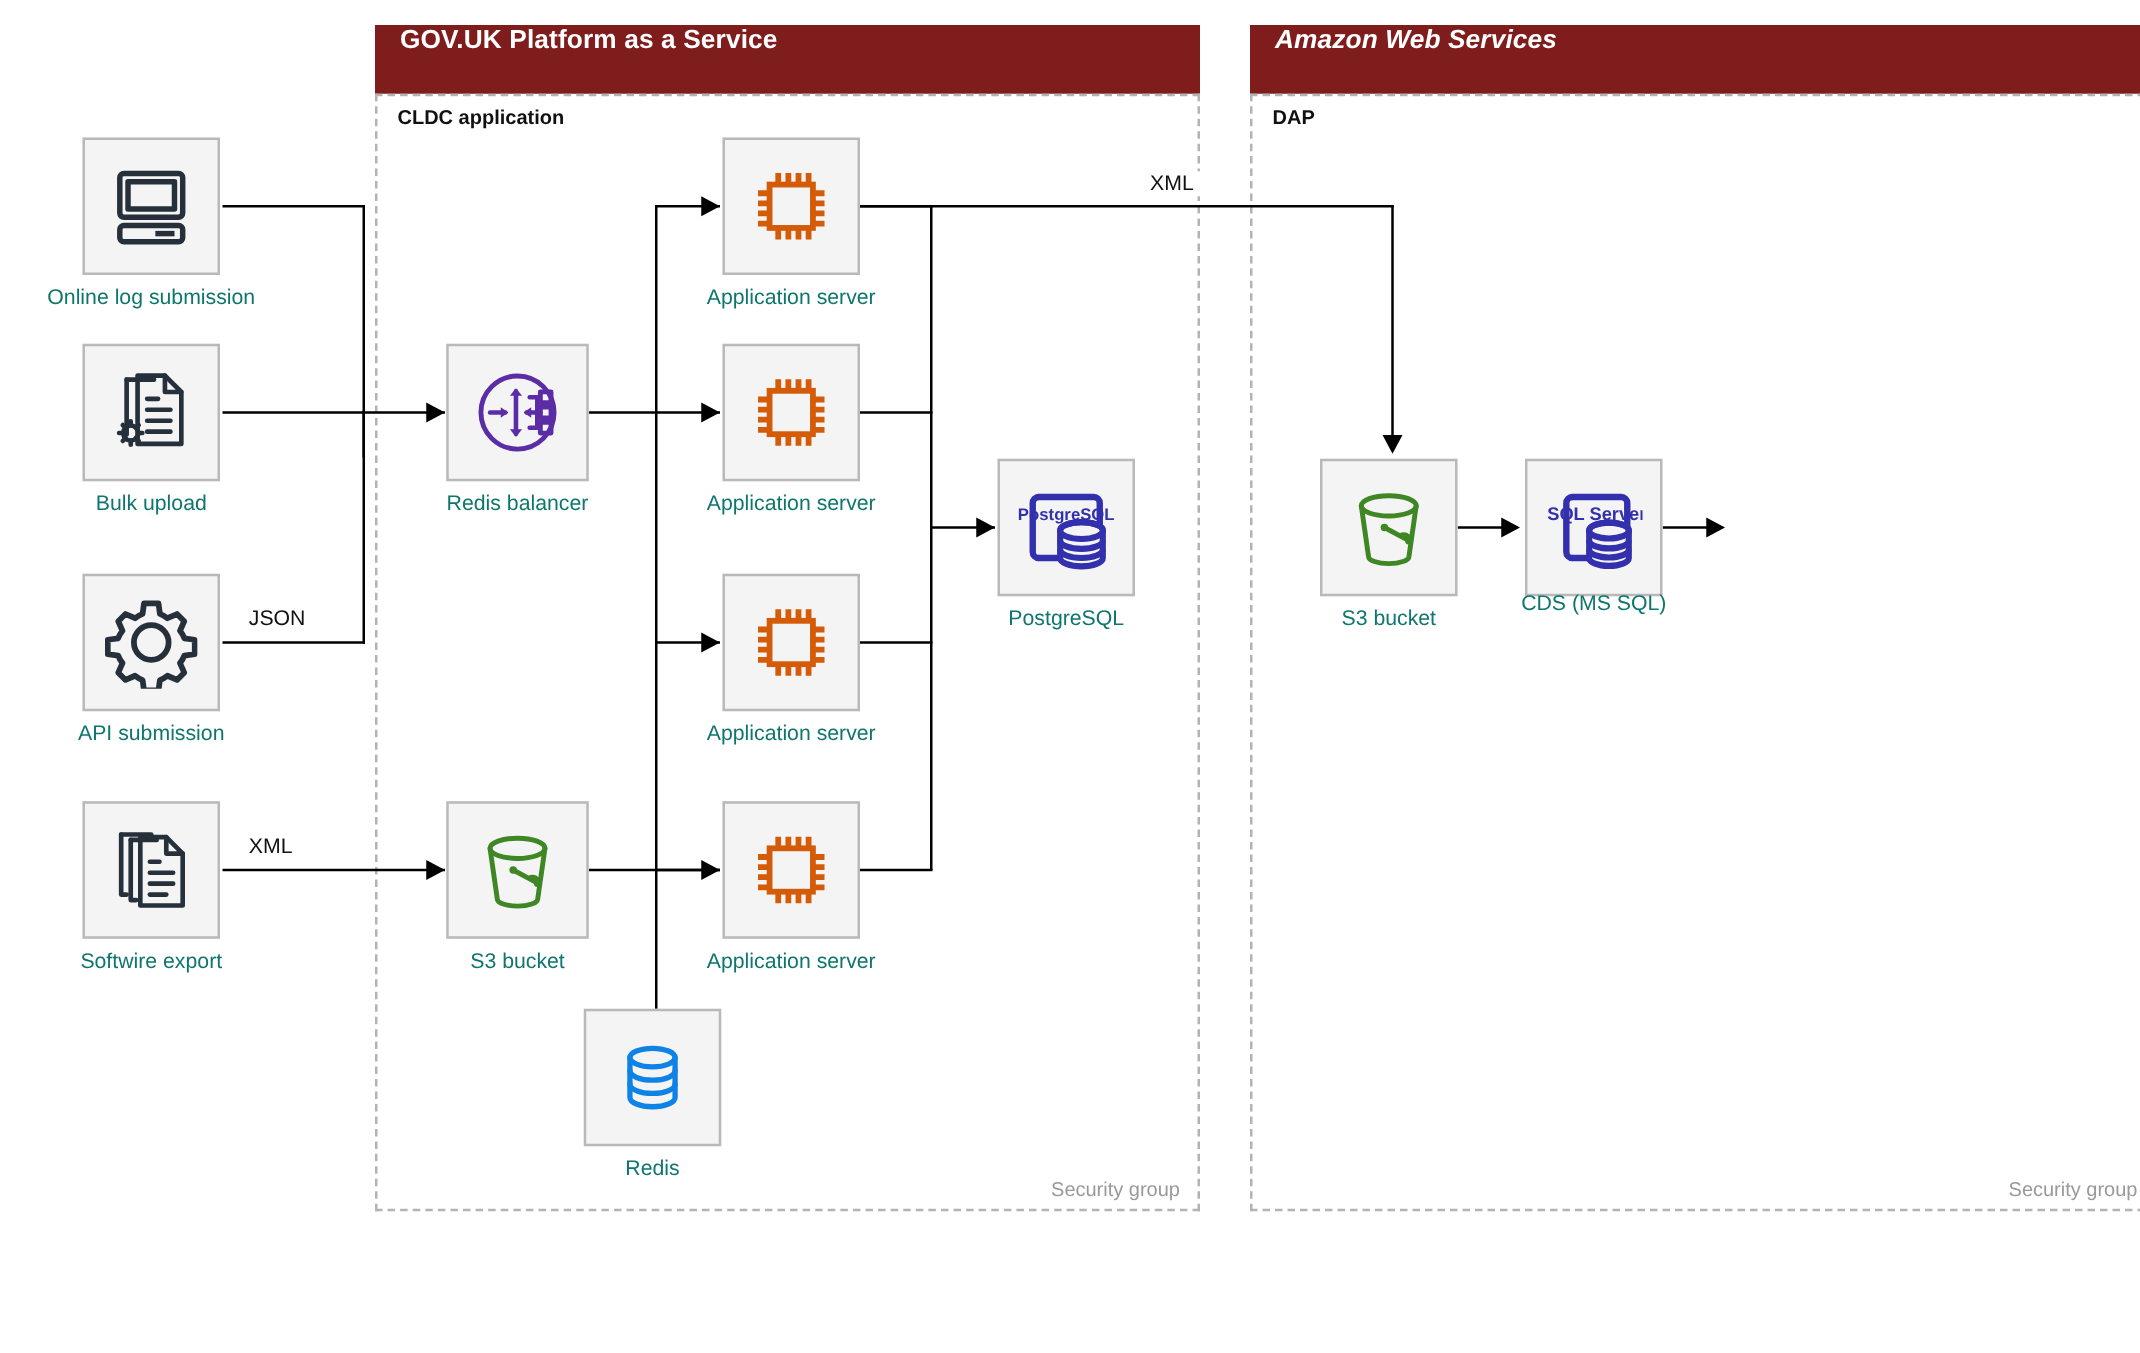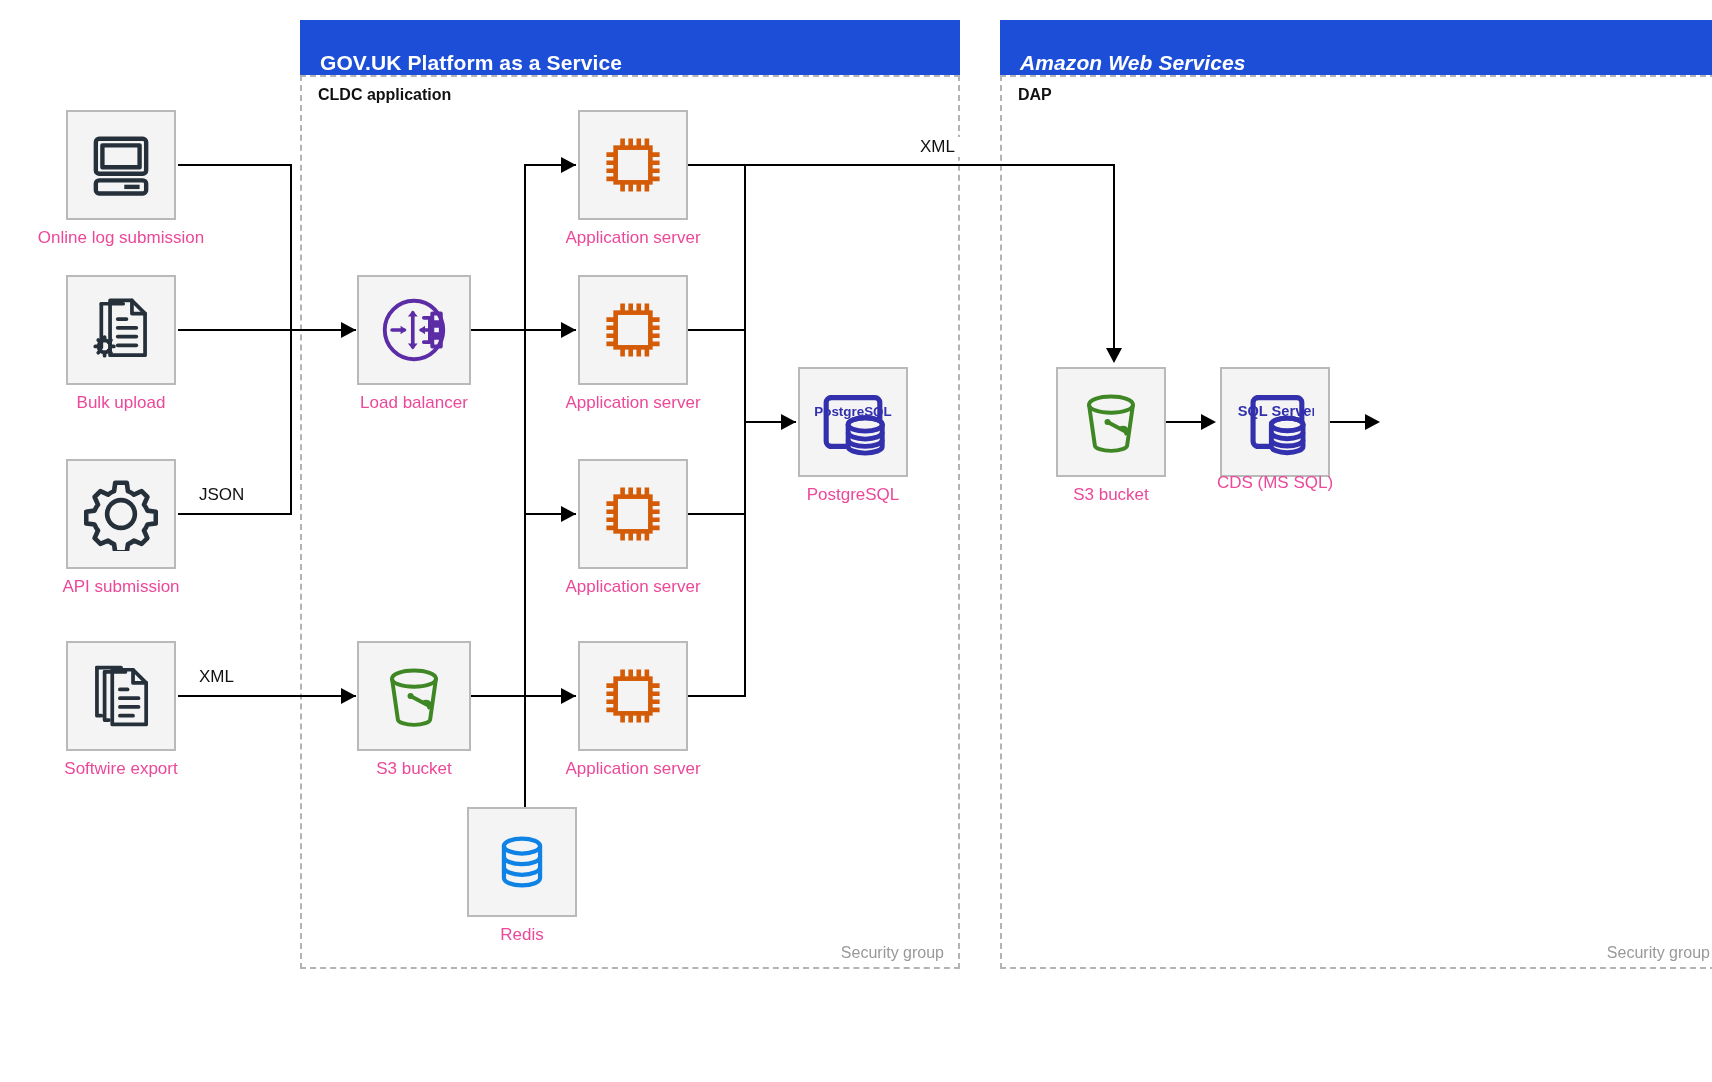--- a/index.html
+++ b/index.html
@@ -1,29 +1,29 @@
 <!DOCTYPE html>
 <html><head>
 <meta charset="utf-8">
 <style>
   html,body{margin:0;padding:0;background:#ffffff;}
   body{font-family:"Liberation Sans",sans-serif;}
   #canvas{position:relative;width:1712px;height:1082px;background:#ffffff;overflow:hidden;}
 
   
-  .group-header{position:absolute;background:#1d4ed8;display:flex;align-items:flex-end;}
+  .group-header{position:absolute;background:#7f1d1d;display:flex;align-items:flex-start;}
   .group-header .gh-title{color:#ffffff;font-weight:bold;font-size:21px;letter-spacing:.1px;padding-left:20px;font-family:"Liberation Sans",sans-serif;}
   .dash-box{position:absolute;border:2px dashed #b3b3b3;box-sizing:border-box;background:transparent;}
   .sub-title{position:absolute;font-weight:bold;font-size:16px;color:#111111;}
   .sec-label{position:absolute;font-size:16px;color:#999999;text-align:right;}
 
   
   .node{position:absolute;}
   .node .box{position:absolute;left:0;top:0;background:#f4f4f4;border:2px solid #b9b9b9;box-sizing:border-box;display:flex;align-items:center;justify-content:center;}
-  .node .caption{position:absolute;left:50%;transform:translateX(-50%);white-space:nowrap;font-size:17px;color:#ec4899;text-align:center;}
+  .node .caption{position:absolute;left:50%;transform:translateX(-50%);white-space:nowrap;font-size:17px;color:#0f766e;text-align:center;}
 
   
   .ln{position:absolute;background:#000000;}
   .hln{height:2px;}
   .vln{width:2px;}
   .edge-label{position:absolute;font-size:17px;color:#111111;white-space:nowrap;background:#ffffff;padding:0 5px;}
   .arrow{position:absolute;width:0;height:0;}
   .arrow-r{border-top:8px solid transparent;border-bottom:8px solid transparent;border-left:15px solid #000;}
   .arrow-d{border-left:8px solid transparent;border-right:8px solid transparent;border-top:15px solid #000;}
   svg{display:block;}
@@ -174,21 +174,21 @@
           <path d="M44 32 L38 32" stroke-width="3"></path>
           <path d="M36 32 l5 -3.5 v7 Z" fill="#5b2ca5" stroke="none"></path>
           <path d="M40 22 L45 22 L45 42 L40 42" stroke-width="3"></path>
           <path d="M45 32 L47 32" stroke-width="3"></path>
           <rect x="47" y="18.5" width="7" height="7" fill="none"></rect>
           <rect x="47" y="28.5" width="7" height="7" fill="none"></rect>
           <rect x="47" y="38.5" width="7" height="7" fill="none"></rect>
         </svg>
       </span>
     </div>
-    <div class="caption" style="top:118px;">Load balancer</div>
+    <div class="caption" style="top:118px;">Redis balancer</div>
   </div>
 
   <div class="node" style="left:578px;top:110px;width:110px;height:110px;">
     <div class="box" style="width:110px;height:110px;">
       <span>
         <svg width="74" height="74" viewBox="0 0 64 64" fill="none" stroke="#d45b07" stroke-width="4" stroke-linecap="butt">
           <rect x="17" y="17" width="30" height="30"></rect>
           <path d="M23 17 v-8 M30 17 v-8 M37 17 v-8 M44 17 v-8"></path>
           <path d="M23 47 v8 M30 47 v8 M37 47 v8 M44 47 v8"></path>
           <path d="M17 23 h-8 M17 30 h-8 M17 37 h-8 M17 44 h-8"></path>

